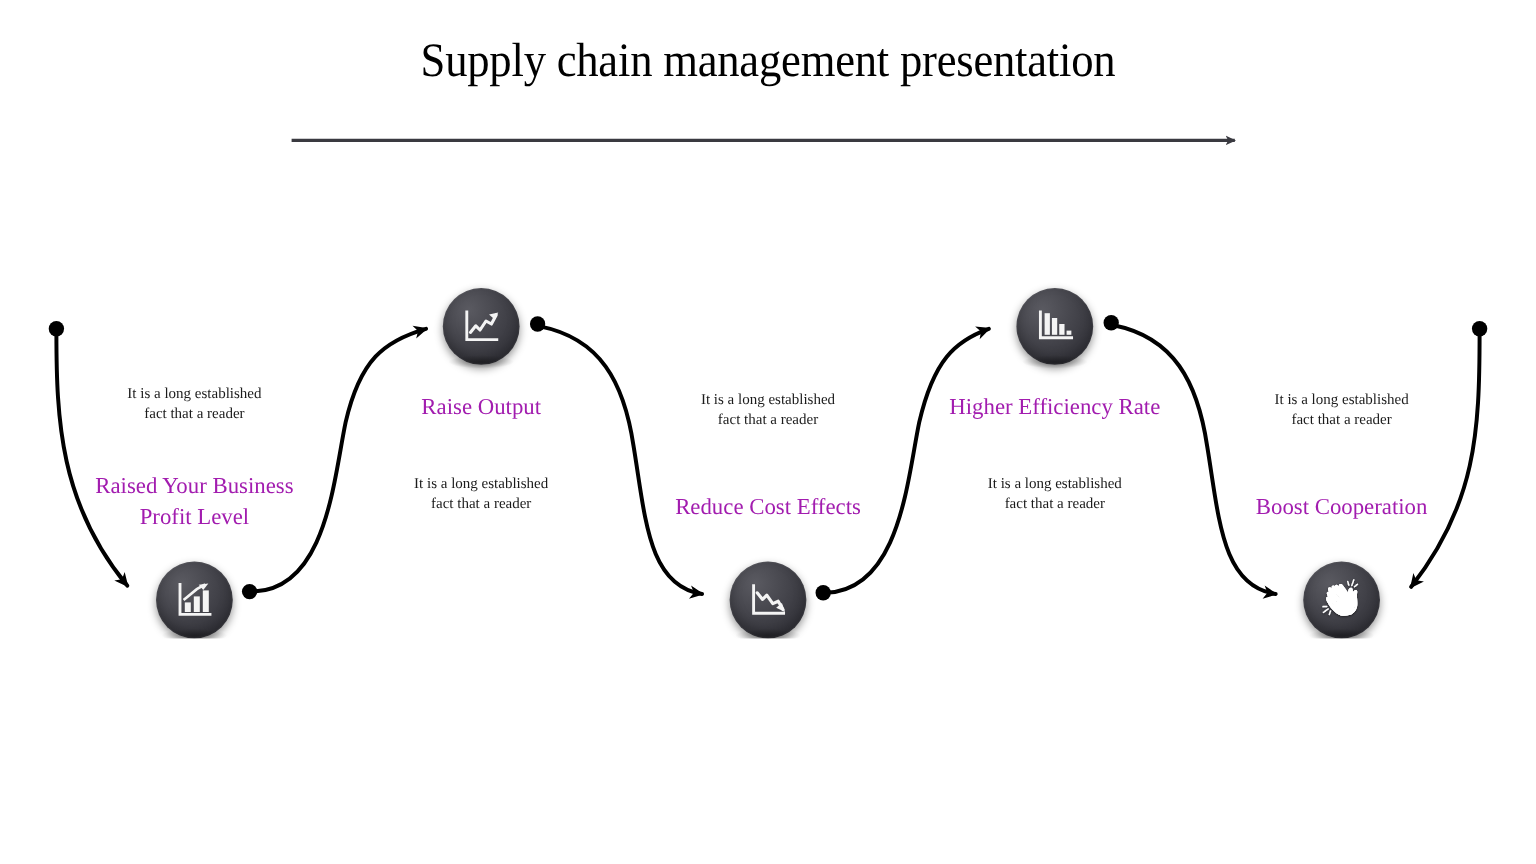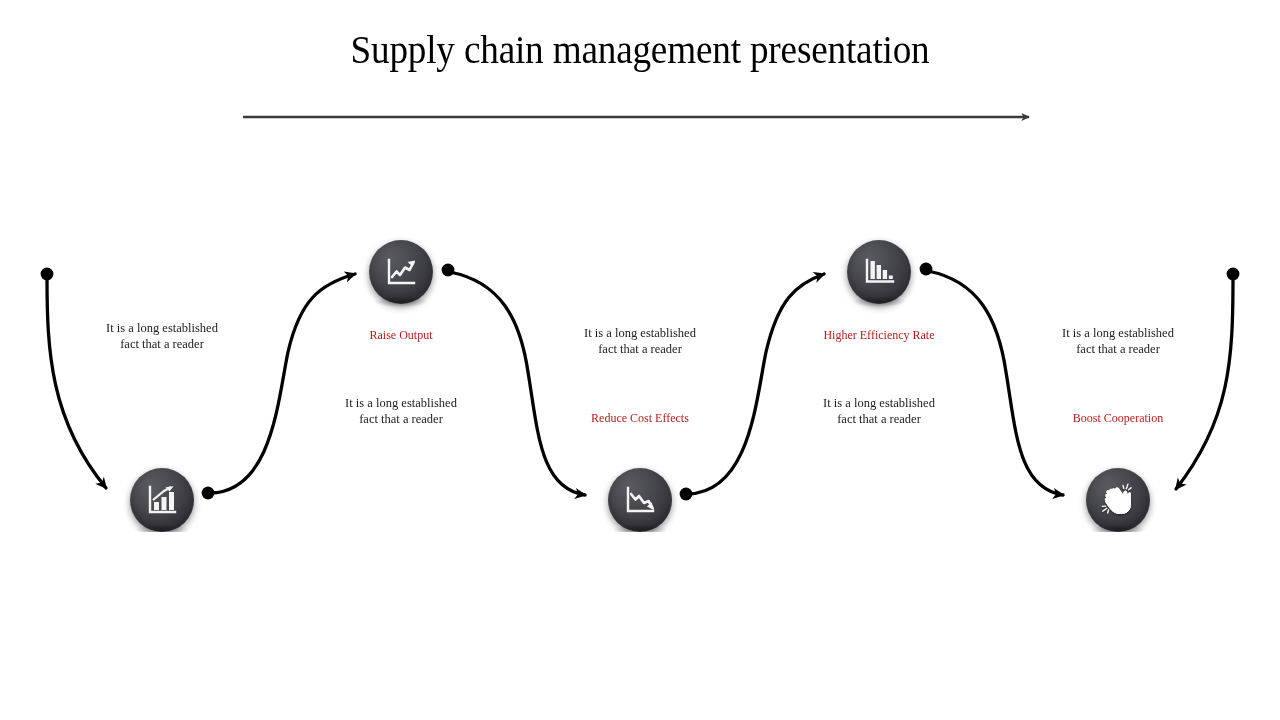--- a/index.html
+++ b/index.html
@@ -52,22 +52,22 @@
   .node svg{display:block;}
   .node .glyph{
     font-size:30px;line-height:1;color:#f2f2f2;
     text-shadow:0 1px 2px rgba(0,0,0,.5);
   }
 
   
   .heading{
     position:absolute;
     text-align:center;
-    color:#b91c1c;
-    font-size:12px;
+    color:#a21caf;
+    font-size:19px;
     line-height:1.38;
     z-index:5;
   }
   .body{
     position:absolute;
     text-align:center;
     color:#1b1b1b;
     font-size:12.5px;
     line-height:1.27;
     z-index:5;
@@ -173,20 +173,24 @@
   </div>
 
   <div class="node" style="left:1086px;top:468px;">
     <span class="glyph" style="filter:grayscale(1) brightness(2.1) contrast(1.15);">👏</span>
   </div>
 
   <div class="body" style="left:37px;top:321px;width:250px;">
     <div>It is a long established</div>
     <div>fact that a reader</div>
   </div>
+  <div class="heading" style="left:37px;top:393px;width:250px;">
+    <div>Raised Your Business</div>
+    <div>Profit Level</div>
+  </div>
 
   <div class="heading" style="left:276px;top:327px;width:250px;">
     <div>Raise Output</div>
   </div>
   <div class="body" style="left:276px;top:396px;width:250px;">
     <div>It is a long established</div>
     <div>fact that a reader</div>
   </div>
 
   <div class="body" style="left:515px;top:326px;width:250px;">

